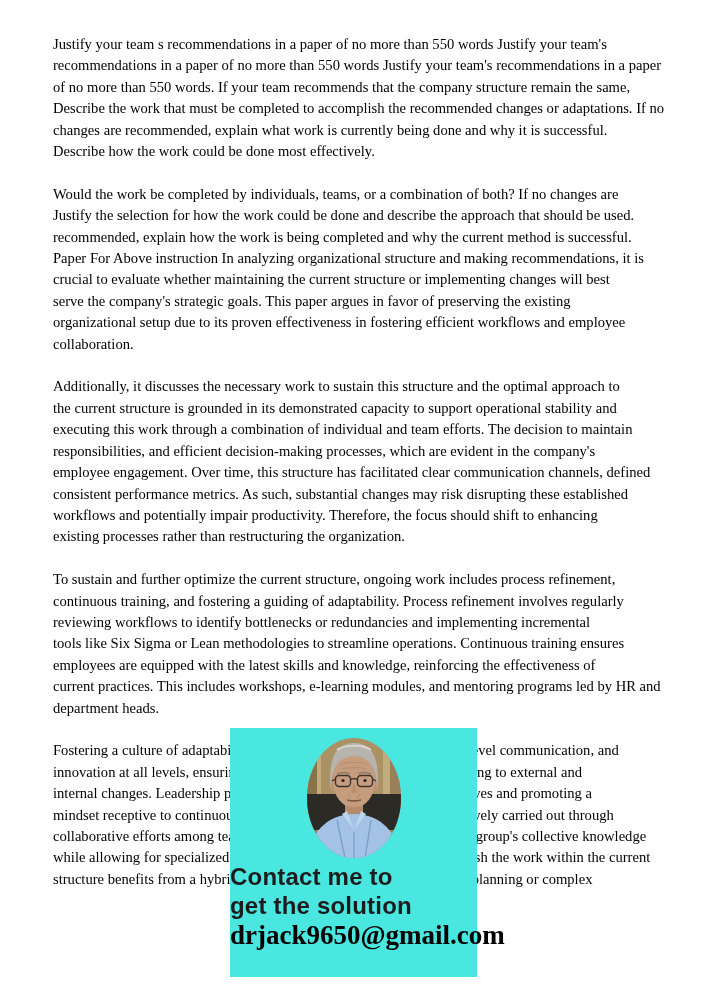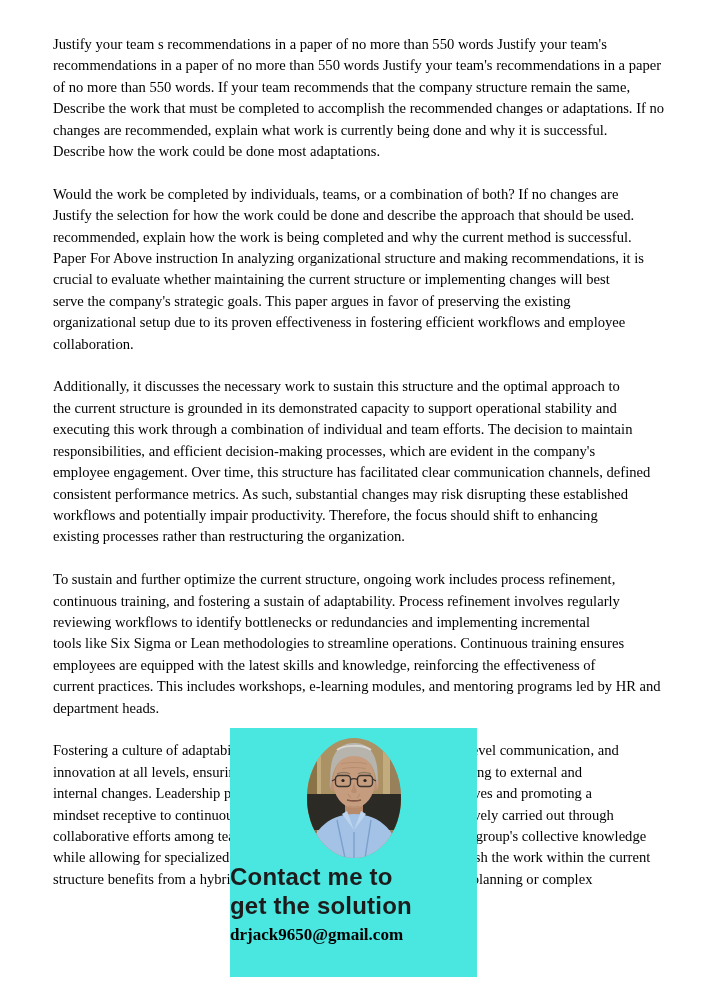--- a/index.html
+++ b/index.html
@@ -48,37 +48,37 @@
     font-weight: 700;
     font-size: 24px;
     line-height: 29px;
     letter-spacing: 0.2px;
     color: var(--color-headline_text, #1c1c1c);
   }
   .email {
     margin-top: 2px;
     font-family: "Liberation Serif", serif;
     font-weight: 700;
-    font-size: 17px;
+    font-size: 27px;
     line-height: 26px;
     color: var(--color-email_text, #000000);
   }
 </style>
 </head>
 <body>
 
 <div class="doc">
 
   <p class="para">
     <span class="tline">Justify your team s recommendations in a paper of no more than 550 words Justify your team's</span>
     <span class="tline">recommendations in a paper of no more than 550 words Justify your team's recommendations in a paper</span>
     <span class="tline">of no more than 550 words. If your team recommends that the company structure remain the same,</span>
     <span class="tline">Describe the work that must be completed to accomplish the recommended changes or adaptations. If no</span>
     <span class="tline">changes are recommended, explain what work is currently being done and why it is successful.</span>
-    <span class="tline">Describe how the work could be done most adaptations.</span>
+    <span class="tline">Describe how the work could be done most effectively.</span>
   </p>
 
   <p class="para">
     <span class="tline">Would the work be completed by individuals, teams, or a combination of both? If no changes are</span>
     <span class="tline">Justify the selection for how the work could be done and describe the approach that should be used.</span>
     <span class="tline">recommended, explain how the work is being completed and why the current method is successful.</span>
     <span class="tline">Paper For Above instruction In analyzing organizational structure and making recommendations, it is</span>
     <span class="tline">crucial to evaluate whether maintaining the current structure or implementing changes will best</span>
     <span class="tline">serve the company's strategic goals. This paper argues in favor of preserving the existing</span>
     <span class="tline">organizational setup due to its proven effectiveness in fostering efficient workflows and employee</span>
@@ -91,21 +91,21 @@
     <span class="tline">executing this work through a combination of individual and team efforts. The decision to maintain</span>
     <span class="tline">responsibilities, and efficient decision-making processes, which are evident in the company's</span>
     <span class="tline">employee engagement. Over time, this structure has facilitated clear communication channels, defined</span>
     <span class="tline">consistent performance metrics. As such, substantial changes may risk disrupting these established</span>
     <span class="tline">workflows and potentially impair productivity. Therefore, the focus should shift to enhancing</span>
     <span class="tline">existing processes rather than restructuring the organization.</span>
   </p>
 
   <p class="para">
     <span class="tline">To sustain and further optimize the current structure, ongoing work includes process refinement,</span>
-    <span class="tline">continuous training, and fostering a sustain of adaptability. Process refinement involves regularly</span>
+    <span class="tline">continuous training, and fostering a guiding of adaptability. Process refinement involves regularly</span>
     <span class="tline">reviewing workflows to identify bottlenecks or redundancies and implementing incremental</span>
     <span class="tline">tools like Six Sigma or Lean methodologies to streamline operations. Continuous training ensures</span>
     <span class="tline">employees are equipped with the latest skills and knowledge, reinforcing the effectiveness of</span>
     <span class="tline">current practices. This includes workshops, e-learning modules, and mentoring programs led by HR and</span>
     <span class="tline">department heads.</span>
   </p>
 
   <p class="para">
     <span class="tline">Fostering a culture of adaptability involves promoting openness, cross-level communication, and</span>
     <span class="tline">innovation at all levels, ensuring the organization remains agile in adapting to external and</span>

